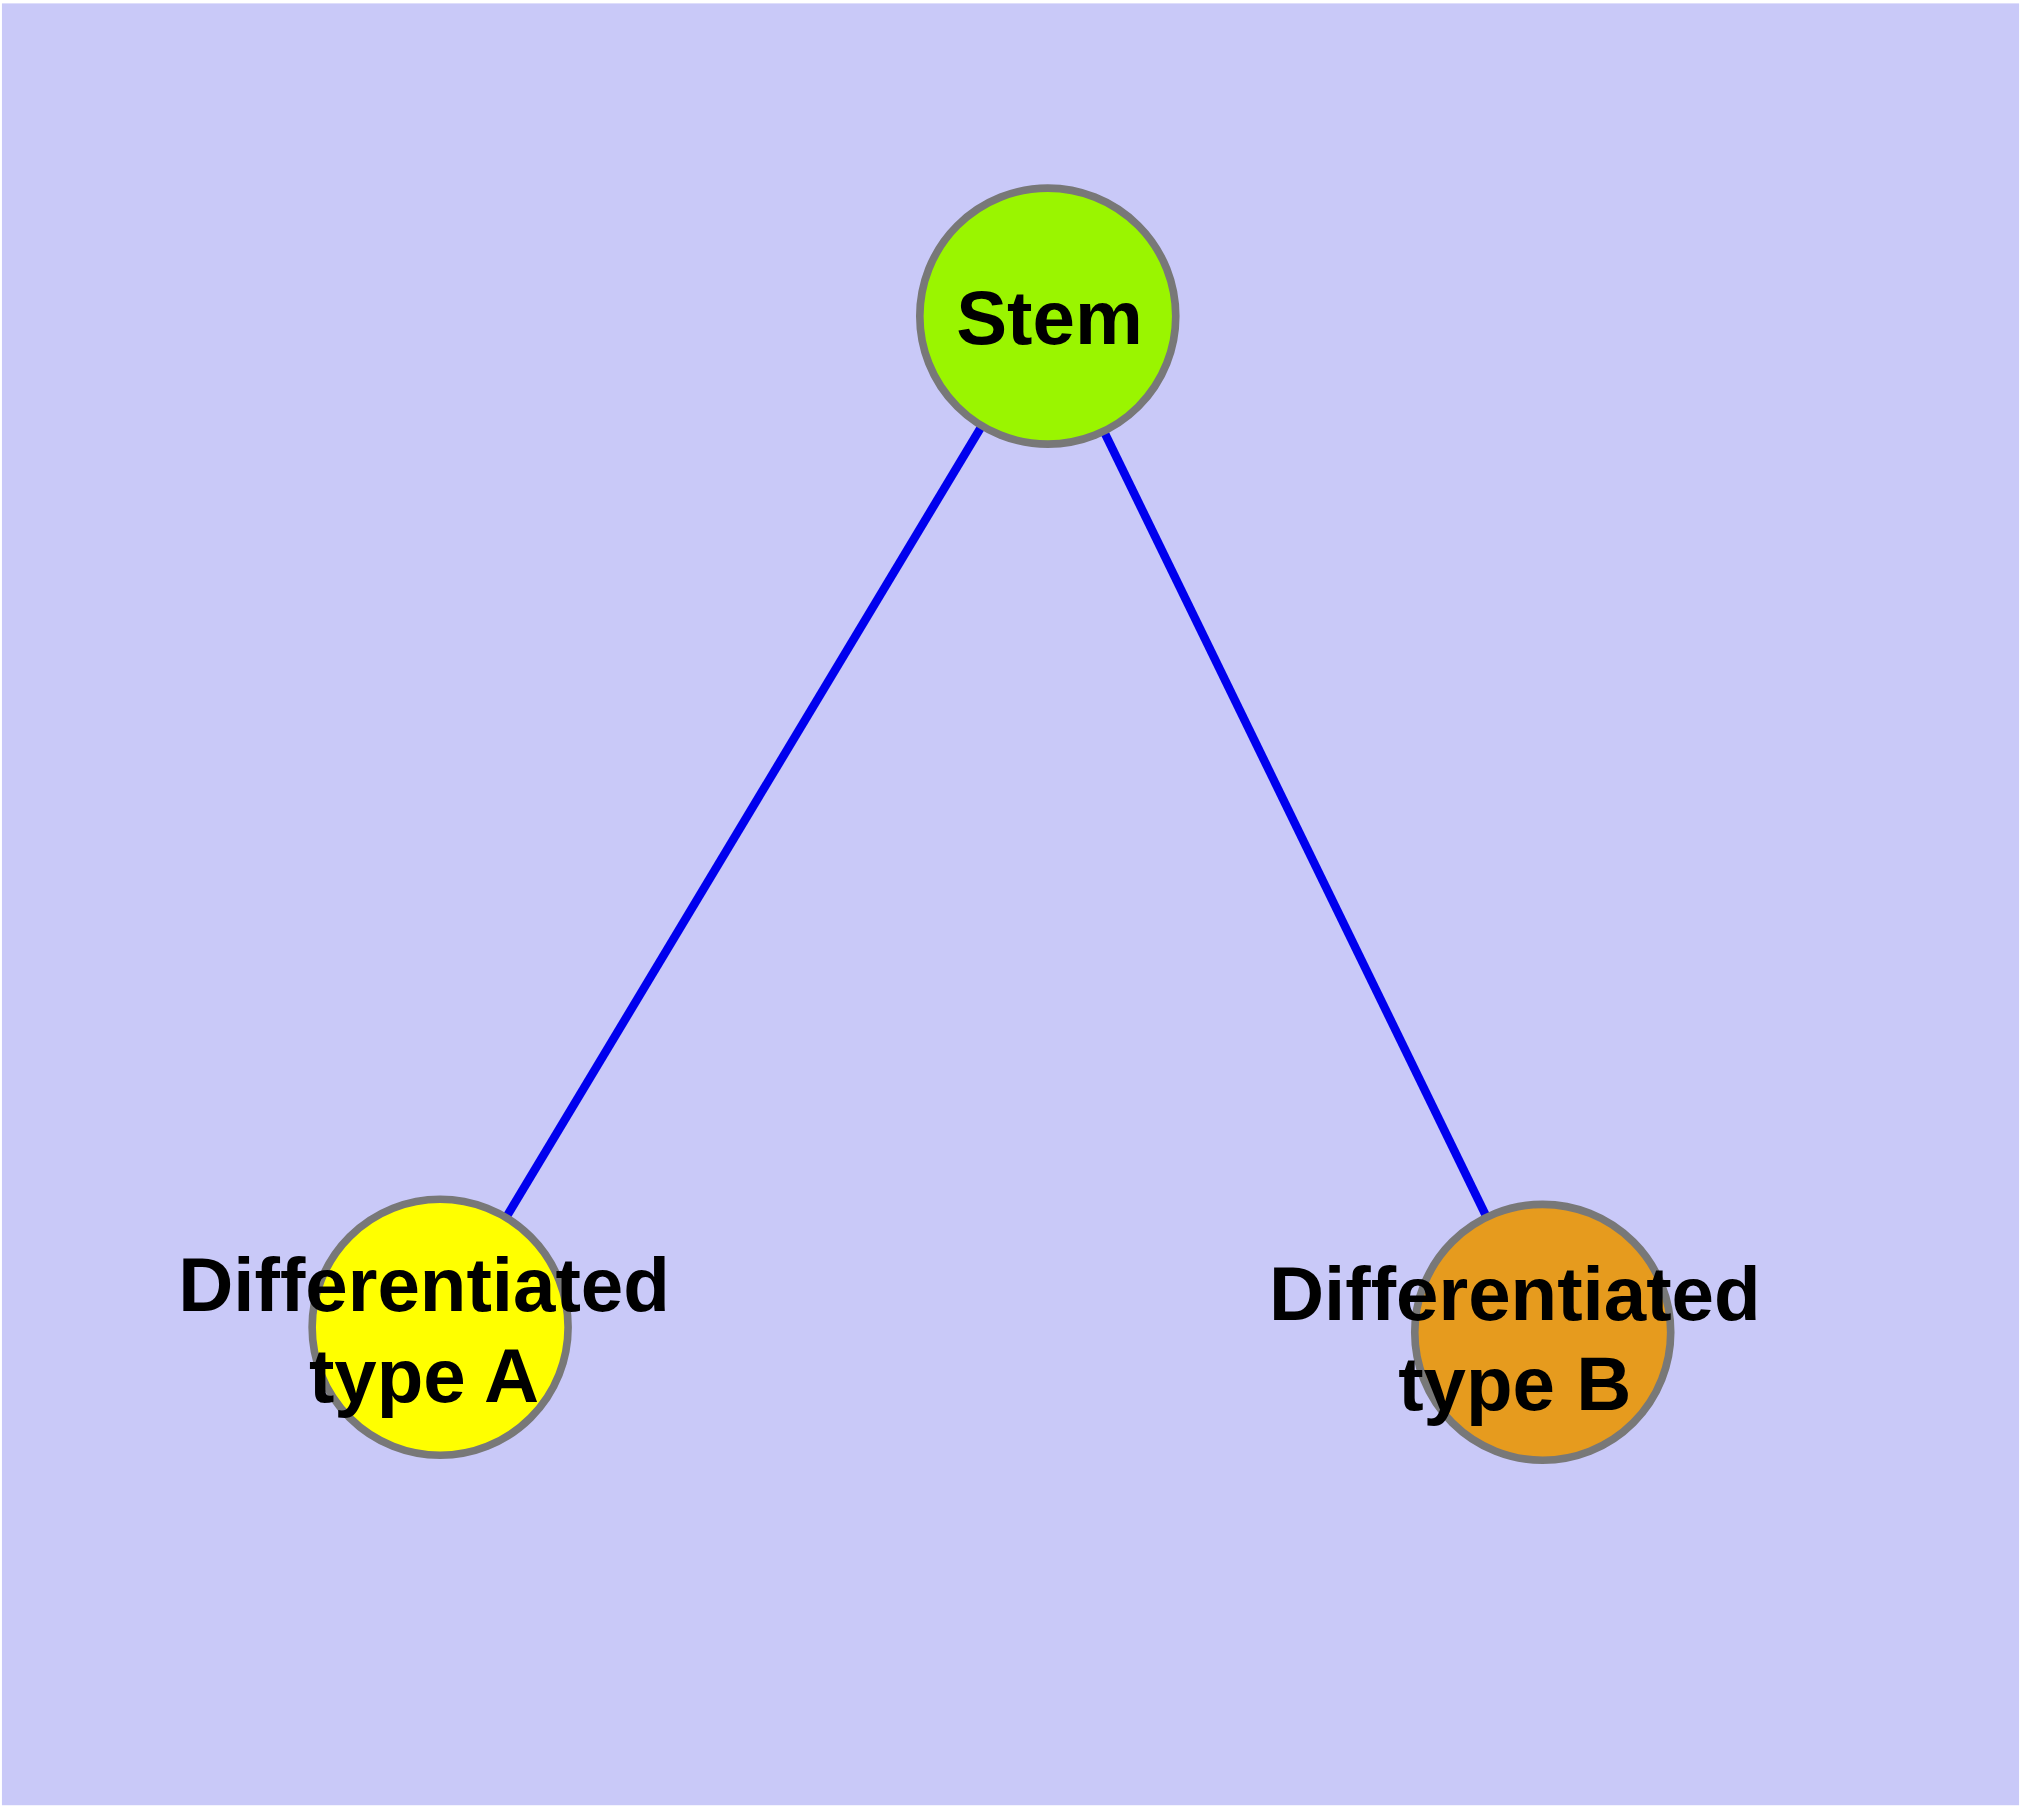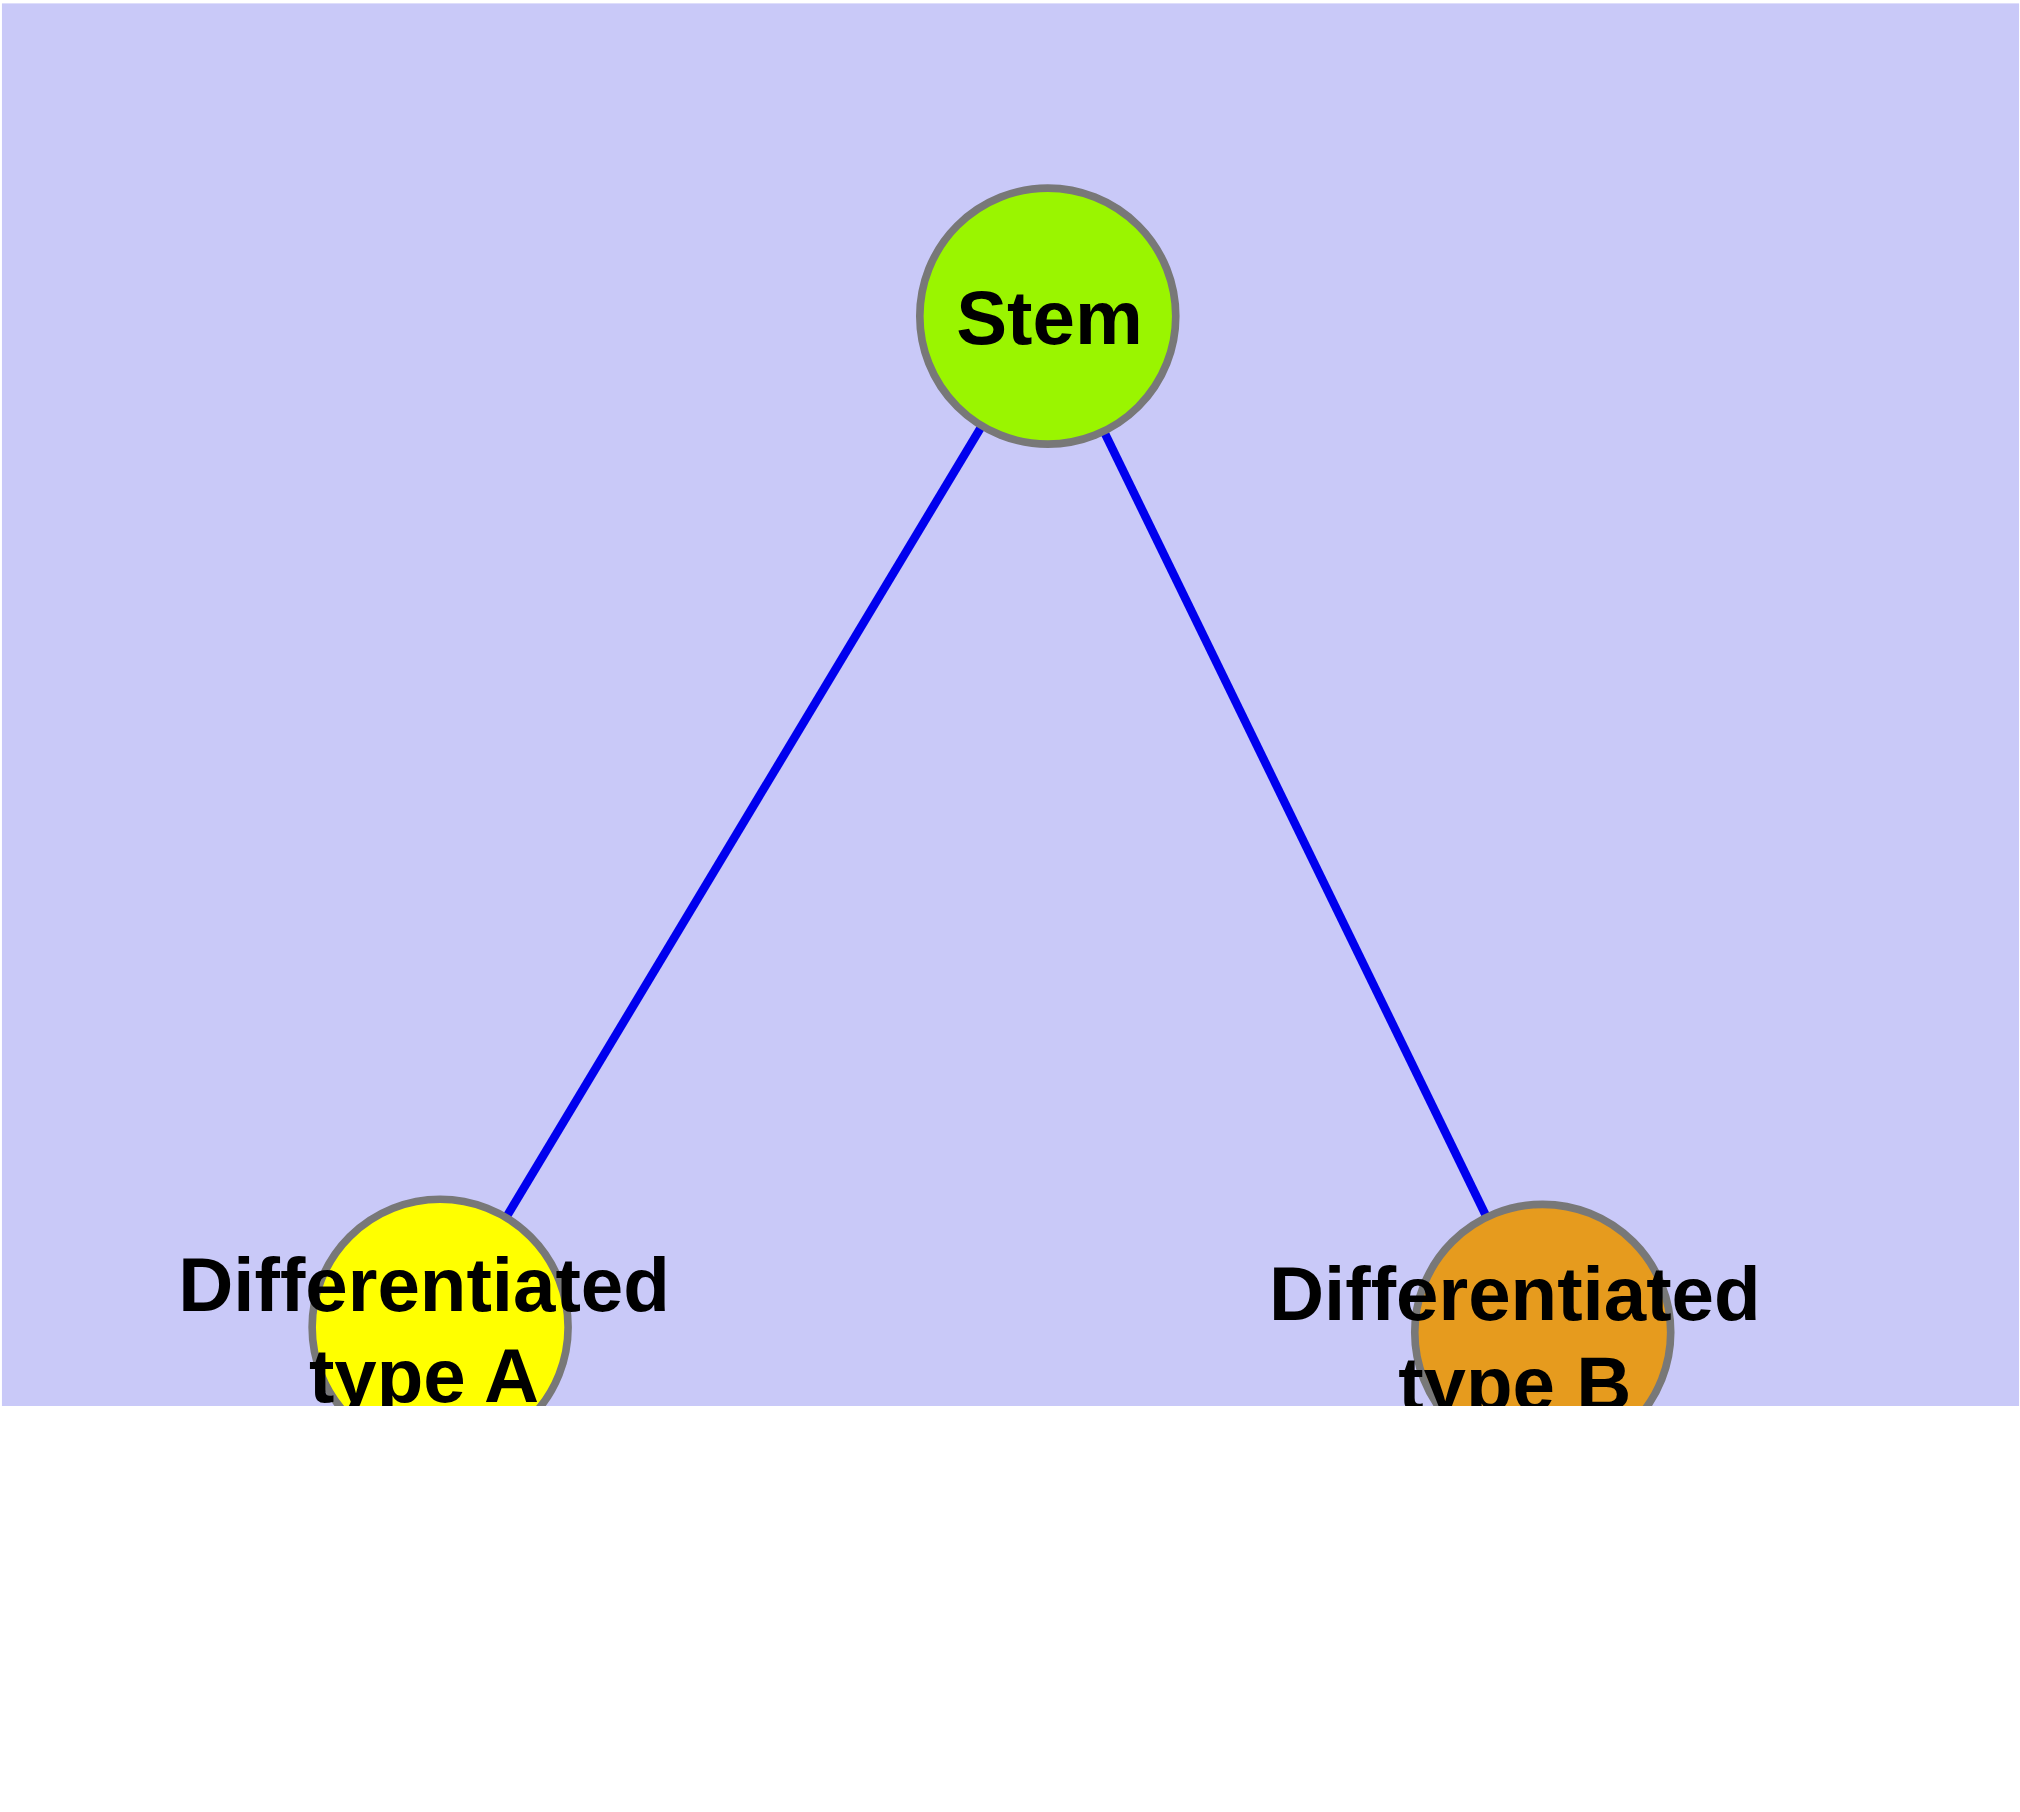--- a/index.html
+++ b/index.html
@@ -2,21 +2,21 @@
 <html style="font-size:13.6px"><head>
 <meta charset="utf-8">
 <style>
   html, body {
     margin: 0;
     padding: 0;
     background: #ffffff;
   }
   .stage {
     width: 2021px;
-    height: 1406px;
+    height: 1812px;
     position: relative;
   }
   svg { display: block; }
   .node-label {
     font-family: "Liberation Sans", sans-serif;
     font-weight: bold;
     font-size: 90px;
     text-anchor: middle;
   }
 </style>

